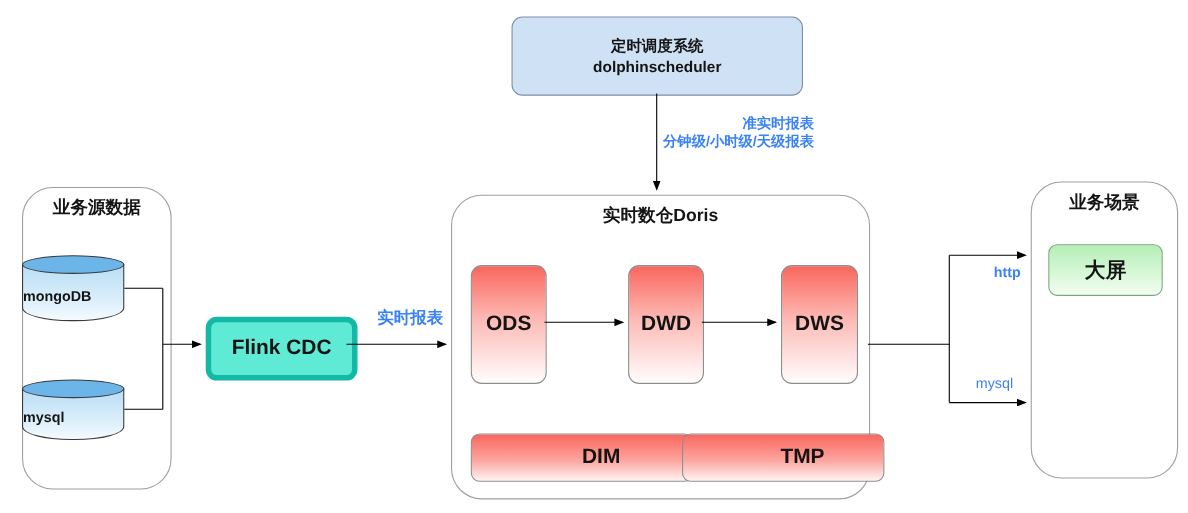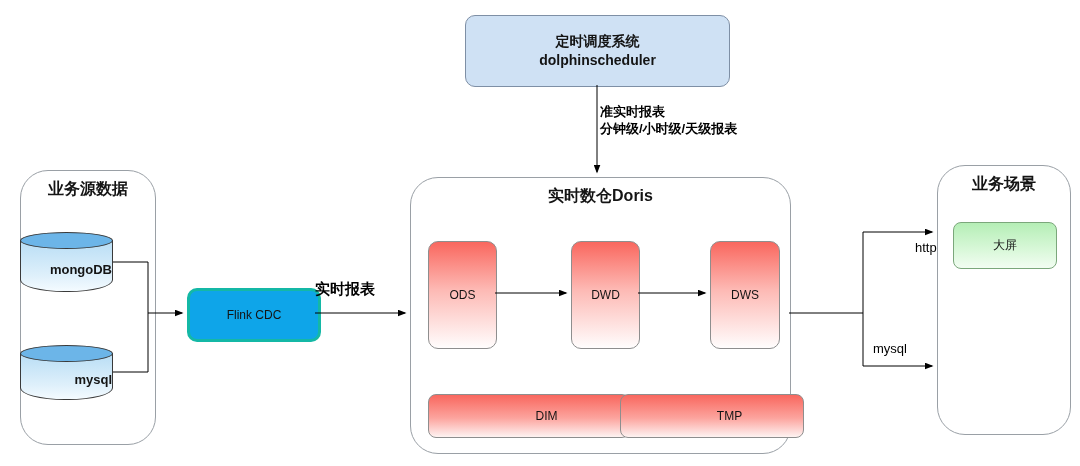--- a/index.html
+++ b/index.html
@@ -1,29 +1,29 @@
 <!DOCTYPE html>
 <html><head>
 <meta charset="utf-8">
 <style>
   html,body{margin:0;padding:0;background:#ffffff;font-family:"Liberation Sans","DejaVu Sans",sans-serif;}
   #canvas{position:relative;width:1080px;height:466px;background:#ffffff;overflow:hidden;}
   .container{position:absolute;background:#ffffff;border:1px solid #9aa0a6;border-radius:28px;}
   .container-title{position:absolute;top:8px;left:0;right:0;text-align:center;font-size:16px;font-weight:700;color:#141414;}
-  .node-label{display:flex;align-items:center;justify-content:center;height:100%;font-size:12px;font-weight:400;color:#141414;}
+  .node-label{display:flex;align-items:center;justify-content:center;height:100%;font-size:19px;font-weight:700;color:#141414;}
   .blue-box{position:absolute;background:#cfe1f4;border:1px solid #7e8fa5;border-radius:10px;display:flex;flex-direction:column;align-items:center;justify-content:center;font-size:14px;font-weight:600;color:#141414;line-height:19px;}
-  .yellow-box{position:absolute;background:#0ea5e9;border:3px solid #14b8a6;border-radius:10px;}
+  .yellow-box{position:absolute;background:#5eead4;border:5px solid #14b8a6;border-radius:10px;}
   .red-box{position:absolute;background:linear-gradient(180deg,#f9675e 0%,#fdb9b4 45%,#fffdfd 100%);border:1px solid #8e8e8e;border-radius:10px;}
   .red-wide{position:absolute;background:linear-gradient(180deg,#f9675e 0%,#fca49e 55%,#fef3f2 100%);border:1px solid #8e8e8e;border-radius:8px;padding-left:35px;}
   .green-box{position:absolute;background:linear-gradient(180deg,#b5eeb6 0%,#d9f8d9 60%,#f2fdf2 100%);border:1px solid #7ba77b;border-radius:8px;}
   .cylinder{position:absolute;}
   .cyl-top{position:absolute;top:0;left:0;right:0;height:17px;background:#6cb5e8;border:1px solid #3a3a3a;border-radius:50%;box-sizing:border-box;z-index:2;}
-  .cyl-body{position:absolute;top:8px;left:0;right:0;bottom:0;background:linear-gradient(180deg,#b9def5 0%,#dff0fb 70%,#f4fbff 100%);border:1px solid #3a3a3a;border-radius:0 0 48% 48%/0 0 12px 12px;box-sizing:border-box;display:flex;align-items:center;justify-content:flex-end;padding-left:16px;}
+  .cyl-body{position:absolute;top:8px;left:0;right:0;bottom:0;background:linear-gradient(180deg,#b9def5 0%,#dff0fb 70%,#f4fbff 100%);border:1px solid #3a3a3a;border-radius:0 0 48% 48%/0 0 12px 12px;box-sizing:border-box;display:flex;align-items:center;justify-content:flex-start;}
   .cyl-label{font-size:13px;font-weight:600;color:#141414;margin-top:6px;}
-  .edge-label{position:absolute;font-weight:600;color:#000000;text-align:left;}
+  .edge-label{position:absolute;font-weight:600;color:#3b82f6;text-align:right;}
   svg.connectors{position:absolute;top:0;left:0;z-index:5;pointer-events:none;}
   .node-layer{position:absolute;top:0;left:0;width:100%;height:100%;z-index:3;}
 </style>
 </head>
 <body>
 
 <div id="canvas">
 
   <div class="container" style="left:20px;top:170px;width:134px;height:273px;">
     <div class="container-title">业务源数据</div>
@@ -104,21 +104,21 @@
       <div class="node-label">DWD</div>
     </div>
 
     <div class="red-wide" style="left:428px;top:394px;width:165px;height:42px;">
       <div class="node-label">DIM</div>
     </div>
     <div class="red-wide" style="left:620px;top:394px;width:147px;height:42px;">
       <div class="node-label">TMP</div>
     </div>
 
-    <div class="edge-label" style="left:915px;top:240px;width:40px;font-size:13px;font-weight:400;">http</div>
+    <div class="edge-label" style="left:888px;top:240px;width:40px;font-size:13px;font-weight:700;">http</div>
     <div class="edge-label" style="left:873px;top:341px;width:48px;font-size:13px;font-weight:500;">mysql</div>
 
     <div class="green-box" style="left:953px;top:222px;width:102px;height:45px;">
       <div class="node-label">大屏</div>
     </div>
 
   </div>
 </div>
 
 </body></html>

